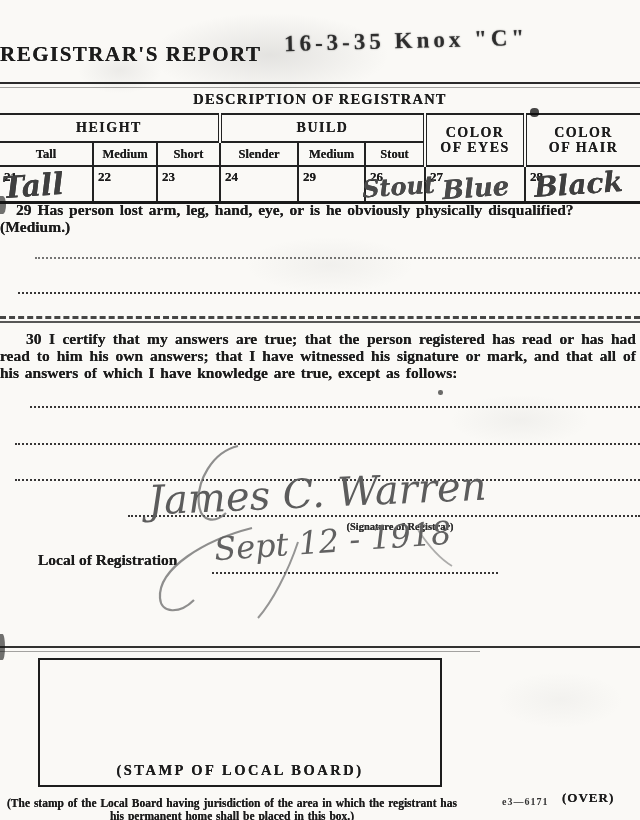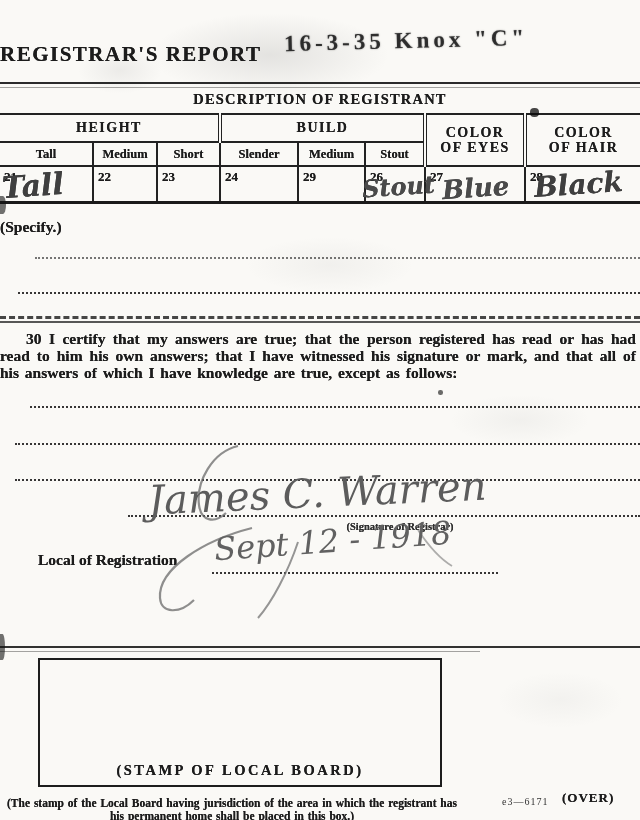--- a/index.html
+++ b/index.html
@@ -69,21 +69,21 @@
   .sig-caption{left:318px;top:521px;width:164px;text-align:center;font-size:10.5px;color:#2f2f2f;}
   .date-label{left:38px;top:551px;font-size:15.5px;}
   .date-hand{
     left:214px;top:522px;font-size:32px;font-style:italic;color:#616161;white-space:nowrap;
     font-family:"DejaVu Serif","Liberation Serif",serif;transform:rotate(-4deg);z-index:3;
   }
   
   .stamp-box{left:38px;top:658px;width:400px;height:125px;border:2px solid #1d1d1d;}
   .stamp-box-label{position:absolute;bottom:6px;left:0;width:100%;text-align:center;font-size:14.5px;letter-spacing:2.5px;}
   .box-caption{left:6px;top:789px;width:452px;text-align:center;font-size:11.5px;line-height:13px;word-spacing:1px;margin-top:8px;}
-  .form-number{left:502px;top:796px;font-size:10px;letter-spacing:1px;color:#333;font-weight:400;}
+  .form-number{left:502px;top:796px;font-size:10px;letter-spacing:1px;color:#333;font-weight:700;}
   .over{left:562px;top:790px;font-size:13px;letter-spacing:1px;}
   
   .edge-mark{background:rgba(20,20,20,.6);border-radius:0 60% 60% 0;}
   .ink-dot{background:rgba(10,10,10,.75);border-radius:45%;}
   svg.flourish{position:absolute;left:0;top:0;pointer-events:none;z-index:2;}
 </style>
 </head>
 <body>
 
 <div class="page">
@@ -153,21 +153,22 @@
         <span class="hand">Blue</span>
       </td>
       <td class="dbl t28">
         <span class="cellnum">28</span>
         <span class="hand">Black</span>
       </td>
     </tr>
   </tbody>
     </table>
 
-  <div class="abs q29b printed">(Specify.)</div>
+  <div class="abs q q29 printed">29  Has person lost arm, leg, hand, eye, or is he obviously physically disqualified?</div>
+  <div class="abs q29b printed">(Medium.)</div>
 
   <div class="abs dotline" style="top:257px;left:35px;width:605px;"></div>
   <div class="abs dotline dark" style="top:292px;left:18px;width:622px;"></div>
 
   <div class="abs divider-dashed" style="top:316px;left:0;width:640px;"></div>
   <div class="abs rule" style="top:321px;background:rgba(0,0,0,.65);"></div>
 
   <div class="abs q q30 printed">30  I certify that my answers are true; that the person registered has read or has had read to him his own answers; that I have witnessed his signature or mark, and that all of his answers of which I have knowledge are true, except as follows:</div>
 
   <div class="abs dotline dark" style="top:406px;left:30px;width:610px;"></div>

